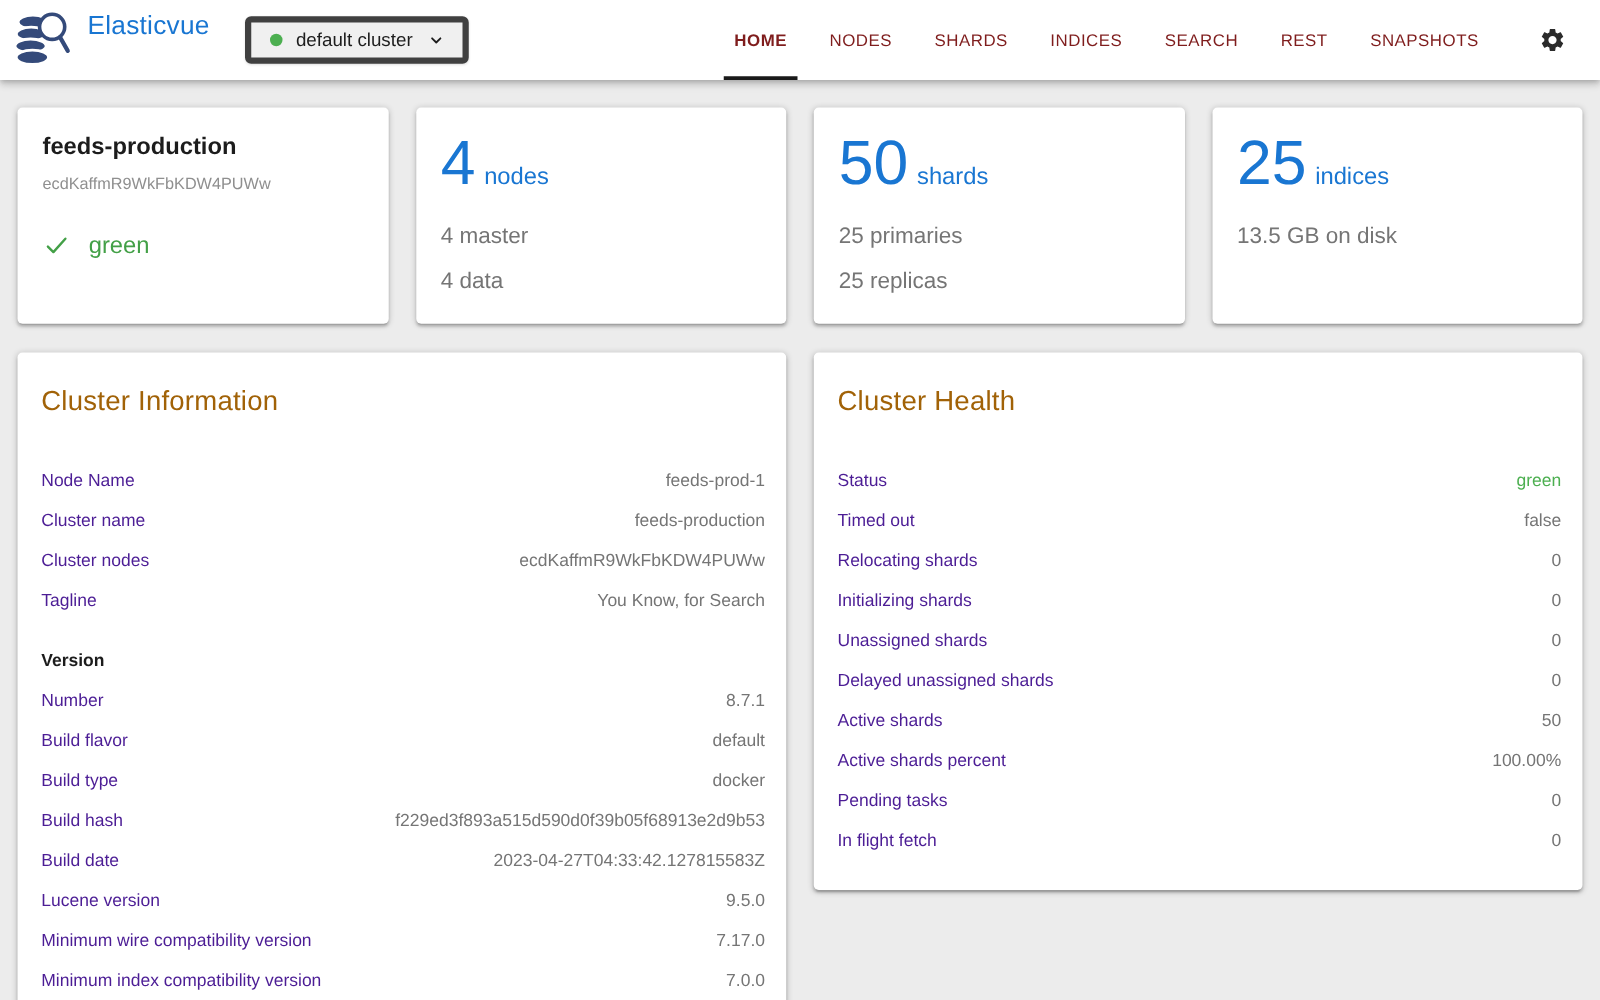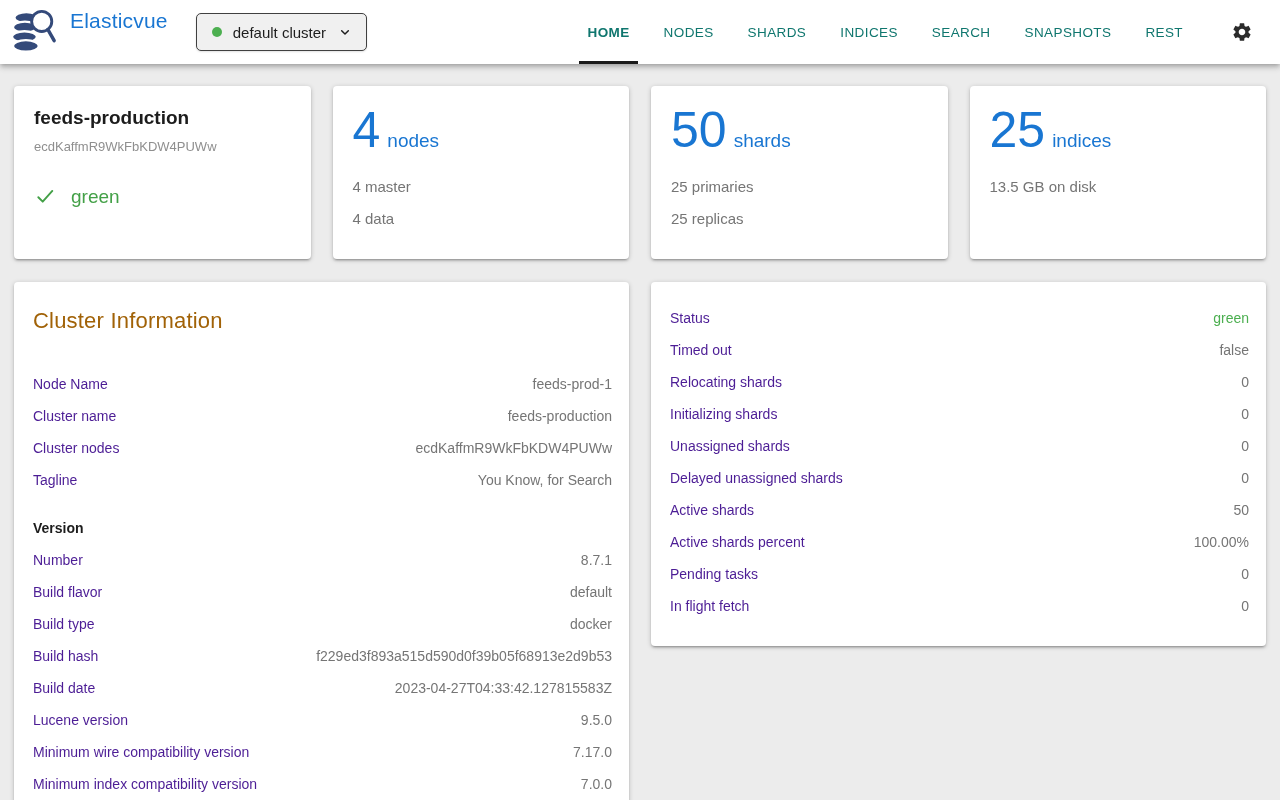--- a/index.html
+++ b/index.html
@@ -18,32 +18,32 @@
     display: flex; align-items: center;
     padding: 0 18px 0 10px;
     box-shadow: 0 2px 4px -1px rgba(0,0,0,.2), 0 4px 5px 0 rgba(0,0,0,.12), 0 1px 10px 0 rgba(0,0,0,.10);
   }
   .brand { display: flex; align-items: flex-start; }
   .app-title { color: #1976d2; font-size: 21px; font-weight: 400; margin-left: 10px; letter-spacing: .2px; }
 
   .cluster-btn {
     margin-left: 28px; height: 38px;
     display: flex; align-items: center; gap: 11px;
-    background: #f0f0f0; border: 1px solid #404040; border-radius: 5px;
+    background: #f0f0f0; border: 5px solid #404040; border-radius: 5px;
     padding: 0 13px 0 15px; cursor: pointer;
     font-family: inherit; font-size: 15px; color: #1d1d1d;
     box-shadow: 0 1px 2px rgba(0,0,0,.12);
   }
   .status-dot { width: 10px; height: 10px; border-radius: 50%; background: #4caf50; flex: 0 0 auto; }
 
   .main-nav { margin-left: auto; display: flex; align-items: stretch; height: 64px; }
   .nav-item {
     display: flex; align-items: center; padding: 0 17px;
     font-size: 13.5px; font-weight: 500; letter-spacing: .4px;
-    color: #0f766e; cursor: pointer; position: relative; user-select: none;
+    color: #7f1d1d; cursor: pointer; position: relative; user-select: none;
   }
   .nav-item.active { font-weight: 700; }
   .nav-item.active::after {
     content: ""; position: absolute; left: 9px; right: 9px; bottom: 0;
     height: 3px; background: #1a1a1a;
   }
   .settings-btn {
     margin-left: 22px; width: 40px; height: 40px; border: none; background: transparent;
     display: flex; align-items: center; justify-content: center; cursor: pointer; border-radius: 50%;
   }
@@ -61,21 +61,21 @@
   }
   .cluster-name { font-size: 19px; font-weight: 700; color: #1c1c1c; }
   .cluster-uuid { font-size: 13px; color: #8f8f8f; margin-top: 10px; }
   .cluster-health { margin-top: 31px; display: flex; align-items: center; gap: 14px; }
   .cluster-health-text { font-size: 19px; font-weight: 500; color: #43a047; }
 
   .stat-top { color: #1976d2; white-space: nowrap; }
   .stat-num { font-size: 50px; line-height: .92; font-weight: 400; }
   .stat-label { font-size: 19px; font-weight: 500; margin-left: 7px; }
   .stat-lines { margin-top: 25px; }
-  .stat-line { font-size: 15px; color: #757575; margin-bottom: 15px; }
+  .stat-line { font-size: 18px; color: #757575; margin-bottom: 15px; }
 
   .panels-row { display: grid; grid-template-columns: 1fr 1fr; gap: 22px; align-items: start; }
   .panel {
     background: #fff; border-radius: 4px; padding: 20px 17px 24px 19px;
     box-shadow: 0 1px 5px rgba(0,0,0,.2), 0 2px 2px rgba(0,0,0,.14), 0 3px 1px -2px rgba(0,0,0,.12);
   }
   .panel-title { font-size: 22px; font-weight: 400; color: #a16207; margin: 6px 0 34px 0; letter-spacing: .2px; }
   .kv-row {
     display: flex; justify-content: space-between; align-items: center;
     height: 32px; font-size: 14px;
@@ -125,24 +125,24 @@
     <div class="nav-item">
         <span>SHARDS</span>
       </div>
     <div class="nav-item">
         <span>INDICES</span>
       </div>
     <div class="nav-item">
         <span>SEARCH</span>
       </div>
     <div class="nav-item">
+        <span>REST</span>
+      </div>
+    <div class="nav-item">
         <span>SNAPSHOTS</span>
-      </div>
-    <div class="nav-item">
-        <span>REST</span>
       </div>
   </nav>
 
   <button class="settings-btn">
     <span style="display:flex;">
       <svg width="22" height="22" viewBox="0 0 24 24" fill="#2b2b2b">
           <path d="M19.14,12.94c0.04-0.3,0.06-0.61,0.06-0.94c0-0.32-0.02-0.64-0.07-0.94l2.03-1.58c0.18-0.14,0.23-0.41,0.12-0.61l-1.92-3.32c-0.12-0.22-0.37-0.29-0.59-0.22l-2.39,0.96c-0.5-0.38-1.03-0.7-1.62-0.94L14.4,2.81c-0.04-0.24-0.24-0.41-0.48-0.41h-3.84c-0.24,0-0.43,0.17-0.47,0.41L9.25,5.35C8.66,5.59,8.12,5.92,7.63,6.29L5.24,5.33c-0.22-0.08-0.47,0-0.59,0.22L2.74,8.87C2.62,9.08,2.66,9.34,2.86,9.48l2.03,1.58C4.84,11.36,4.8,11.69,4.8,12s0.02,0.64,0.07,0.94l-2.03,1.58c-0.18,0.14-0.23,0.41-0.12,0.61l1.92,3.32c0.12,0.22,0.37,0.29,0.59,0.22l2.39-0.96c0.5,0.38,1.03,0.7,1.62,0.94l0.36,2.54c0.05,0.24,0.24,0.41,0.48,0.41h3.84c0.24,0,0.44-0.17,0.47-0.41l0.36-2.54c0.59-0.24,1.13-0.56,1.62-0.94l2.39,0.96c0.22,0.08,0.47,0,0.59-0.22l1.92-3.32c0.12-0.22,0.07-0.47-0.12-0.61L19.14,12.94z M12,15.6c-1.98,0-3.6-1.62-3.6-3.6s1.62-3.6,3.6-3.6s3.6,1.62,3.6,3.6S13.98,15.6,12,15.6z"></path>
         </svg>
     </span>
   </button>
@@ -246,20 +246,21 @@
         <span class="kv-label">Minimum wire compatibility version</span>
         <span class="kv-value">7.17.0</span>
       </div>
       <div class="kv-row">
         <span class="kv-label">Minimum index compatibility version</span>
         <span class="kv-value">7.0.0</span>
       </div>
     </div>
 
     <div class="panel">
+      <h2 class="panel-title">Cluster Health</h2>
 
       <div class="kv-row">
         <span class="kv-label">Status</span>
         <span class="kv-value green">green</span>
       </div>
       <div class="kv-row">
         <span class="kv-label">Timed out</span>
         <span class="kv-value">false</span>
       </div>
       <div class="kv-row">

